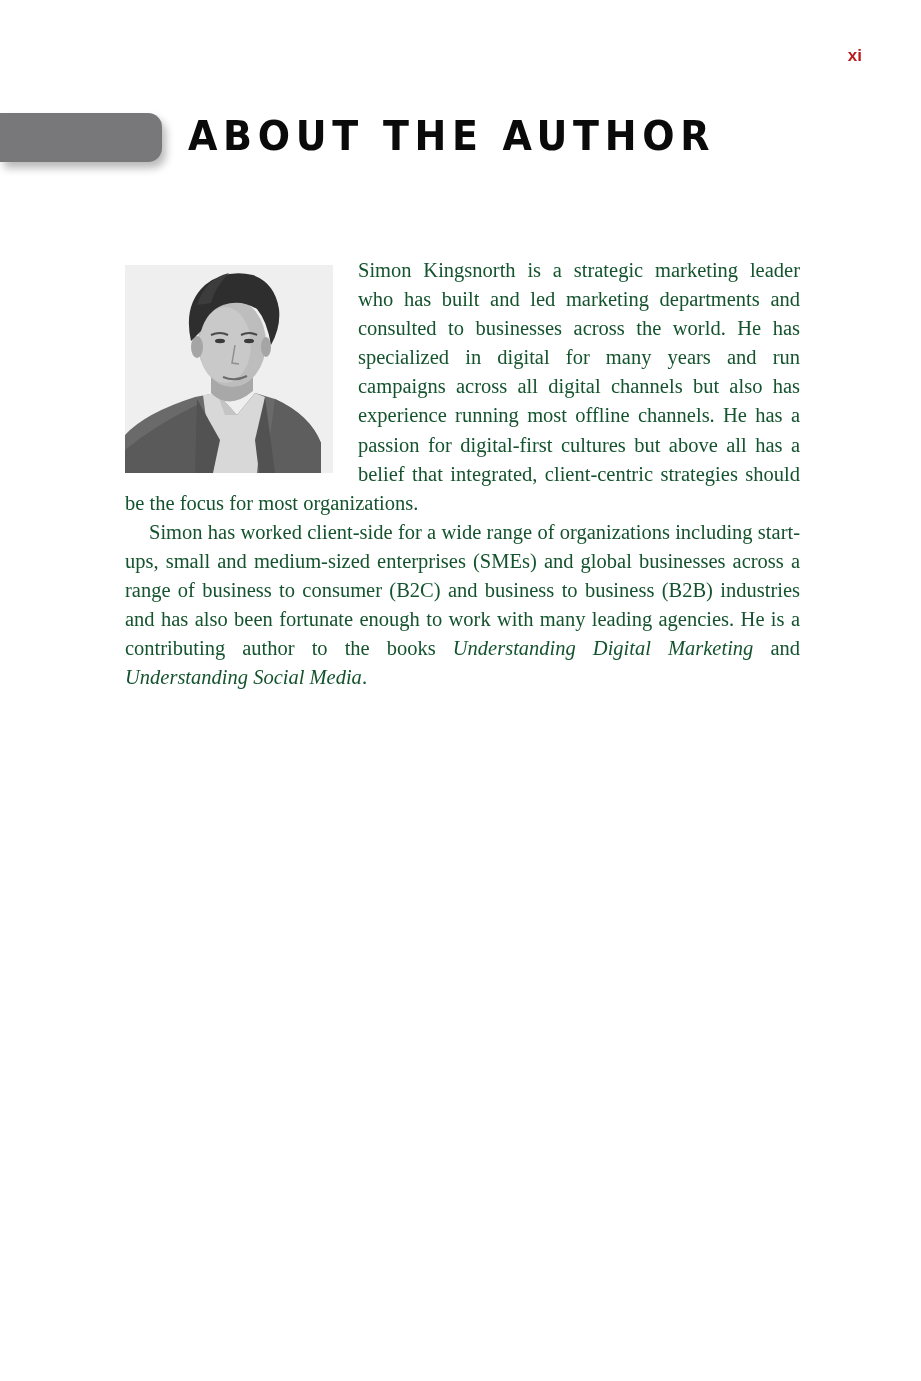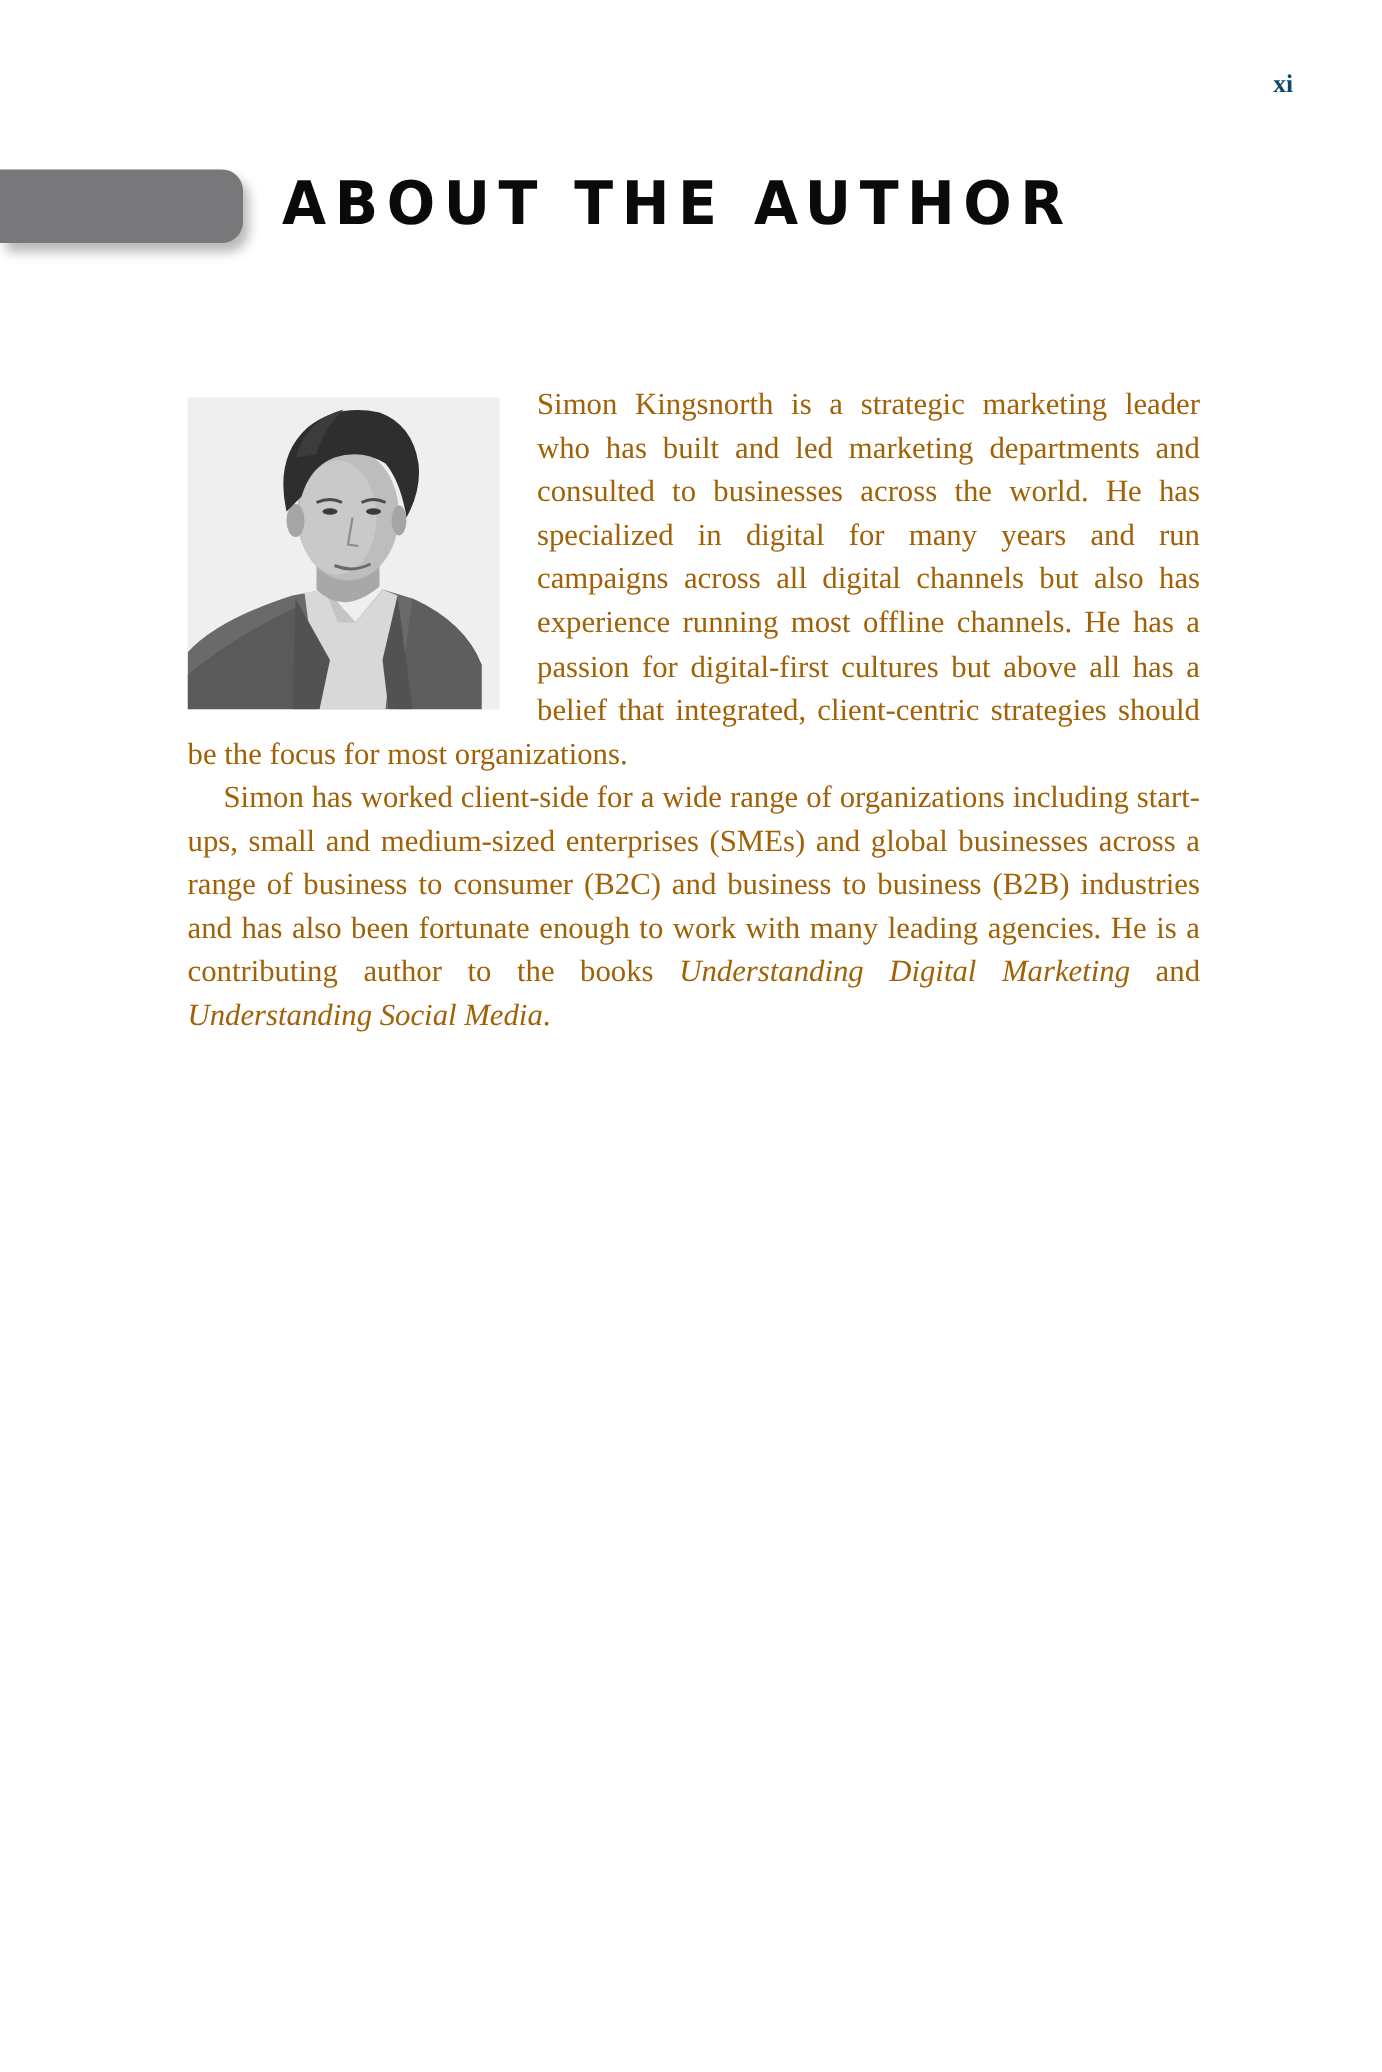--- a/index.html
+++ b/index.html
@@ -1,34 +1,34 @@
 <!DOCTYPE html>
 <html><head>
   <meta charset="utf-8">
   <style>
     html, body { margin: 0; padding: 0; background: #ffffff; }
     body { width: 921px; height: 1381px; position: relative; overflow: hidden; }
     .page-number {
       position: absolute; top: 46px; right: 59px;
-      font-family: Liberation Serif, serif; font-weight: bold; font-size: 17px; color: #0c4a6e;
+      font-family: Liberation Sans, sans-serif; font-weight: bold; font-size: 17px; color: #b91c1c;
     }
     .tab-bar {
       position: absolute; left: 0; top: 113px; width: 162px; height: 49px;
       background: #78787a; border-radius: 0 14px 14px 0;
       box-shadow: 4px 6px 8px rgba(0,0,0,0.28);
     }
     .chapter-title {
       position: absolute; left: 188px; top: 110px;
       font-family: "DejaVu Sans", sans-serif; font-weight: bold; font-size: 40px;
       letter-spacing: 6px; color: #0a0a0a; line-height: 52px; margin: 0;
       transform: scaleX(0.95); transform-origin: left center;
     }
     .content {
       position: absolute; left: 125px; top: 256px; width: 675px;
-      font-family: "Liberation Serif", serif; font-size: 20.5px; line-height: 29.1px; color: #a16207;
+      font-family: "Liberation Serif", serif; font-size: 20.5px; line-height: 29.1px; color: #14532d;
       text-align: justify; hyphens: none;
     }
     .photo {
       float: left; width: 208px; height: 208px; margin: 9px 25px 4px 0;
       background: #efefef; position: relative; overflow: hidden;
     }
     .photo svg { display: block; width: 208px; height: 208px; }
     .content p { margin: 0; }
     .content p.indent { text-indent: 24px; }
     .content em { font-style: italic; }

